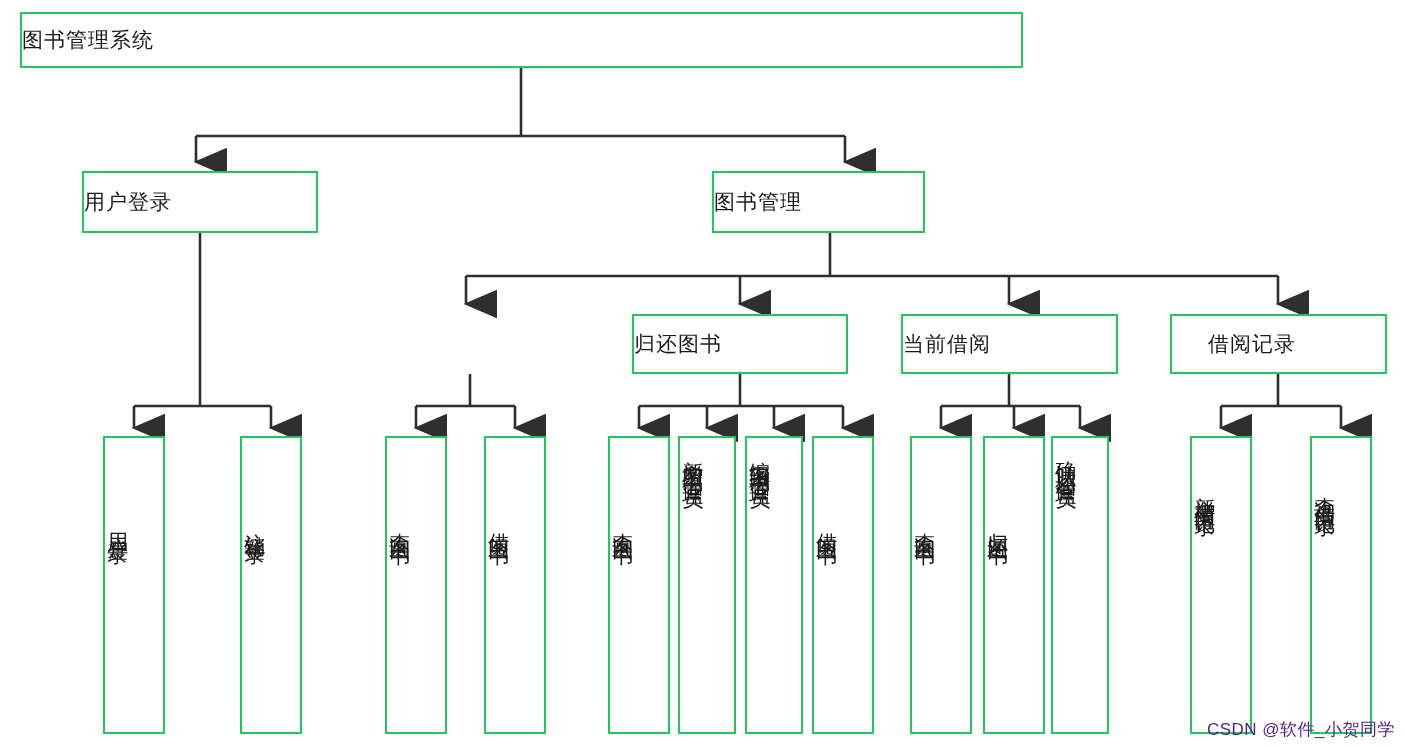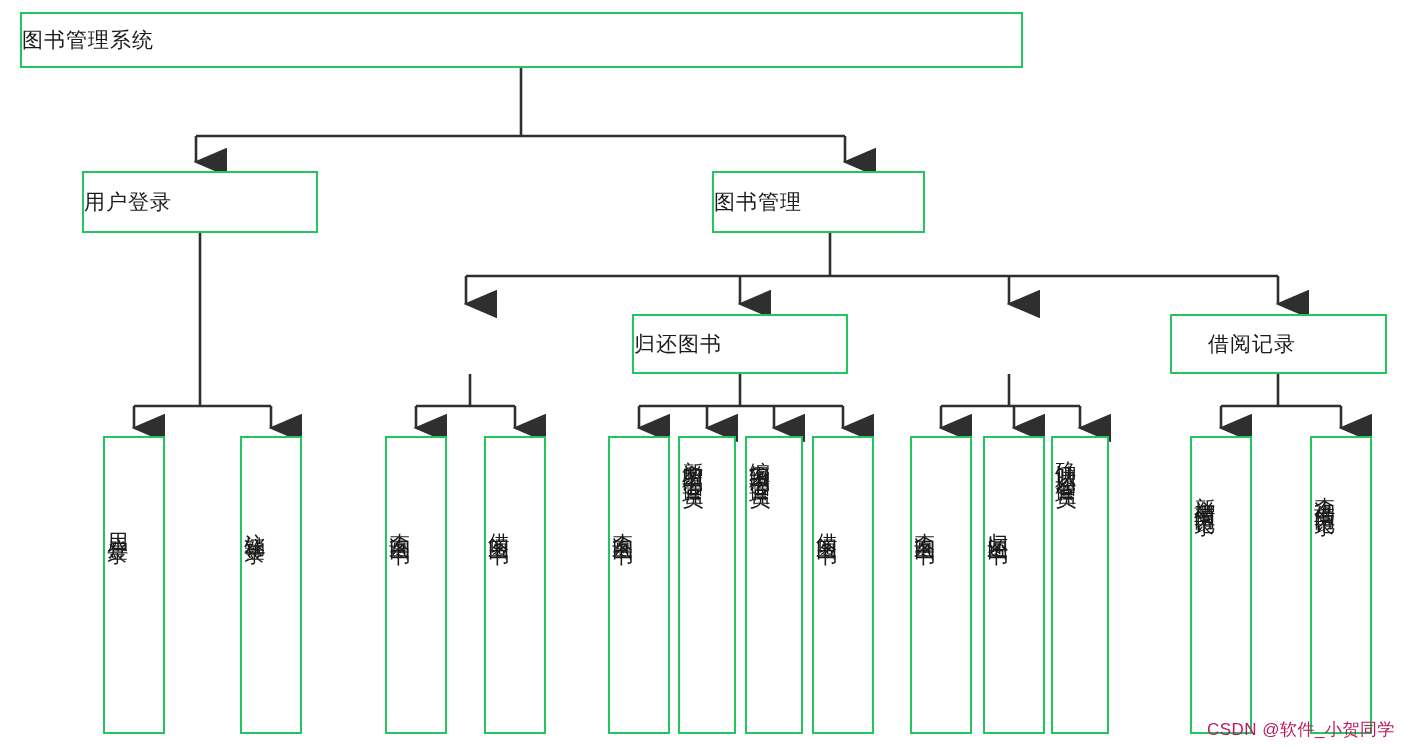--- a/index.html
+++ b/index.html
@@ -49,21 +49,21 @@
     font-size: 21px;
   }
   .node-box.vertical {
     align-items: flex-start;
     padding-top: 4px;
   }
   .watermark {
     position: absolute;
     right: 10px;
     bottom: 6px;
-    color: #be185d;
+    color: #4c1d95;
     font-size: 17px;
     letter-spacing: 0.5px;
     white-space: nowrap;
     user-select: none;
   }
 </style>
 </head>
 <body>
 
 <div id="diagram-root">
@@ -125,20 +125,23 @@
   <div class="node-box" style="left:82px;top:171px;width:236px;height:62px;">
     <span class="node-label">用户登录</span>
   </div>
   <div class="node-box" style="left:712px;top:171px;width:213px;height:62px;">
     <span class="node-label">图书管理</span>
   </div>
 
   <div class="node-box" style="left:632px;top:314px;width:216px;height:60px;">
     <span class="node-label">归还图书</span>
   </div>
+  <div class="node-box" style="left:901px;top:314px;width:217px;height:60px;">
+    <span class="node-label">当前借阅</span>
+  </div>
   <div class="node-box" style="left:1170px;top:314px;width:217px;height:60px;padding-left:36px;">
     <span class="node-label">借阅记录</span>
   </div>
 
   <div class="node-box vertical" style="left:103px;top:436px;width:62px;height:298px;padding-top:78px;">
     <span class="node-label">用户登录</span>
   </div>
   <div class="node-box vertical" style="left:240px;top:436px;width:62px;height:298px;padding-top:78px;">
     <span class="node-label">注销登录</span>
   </div>

